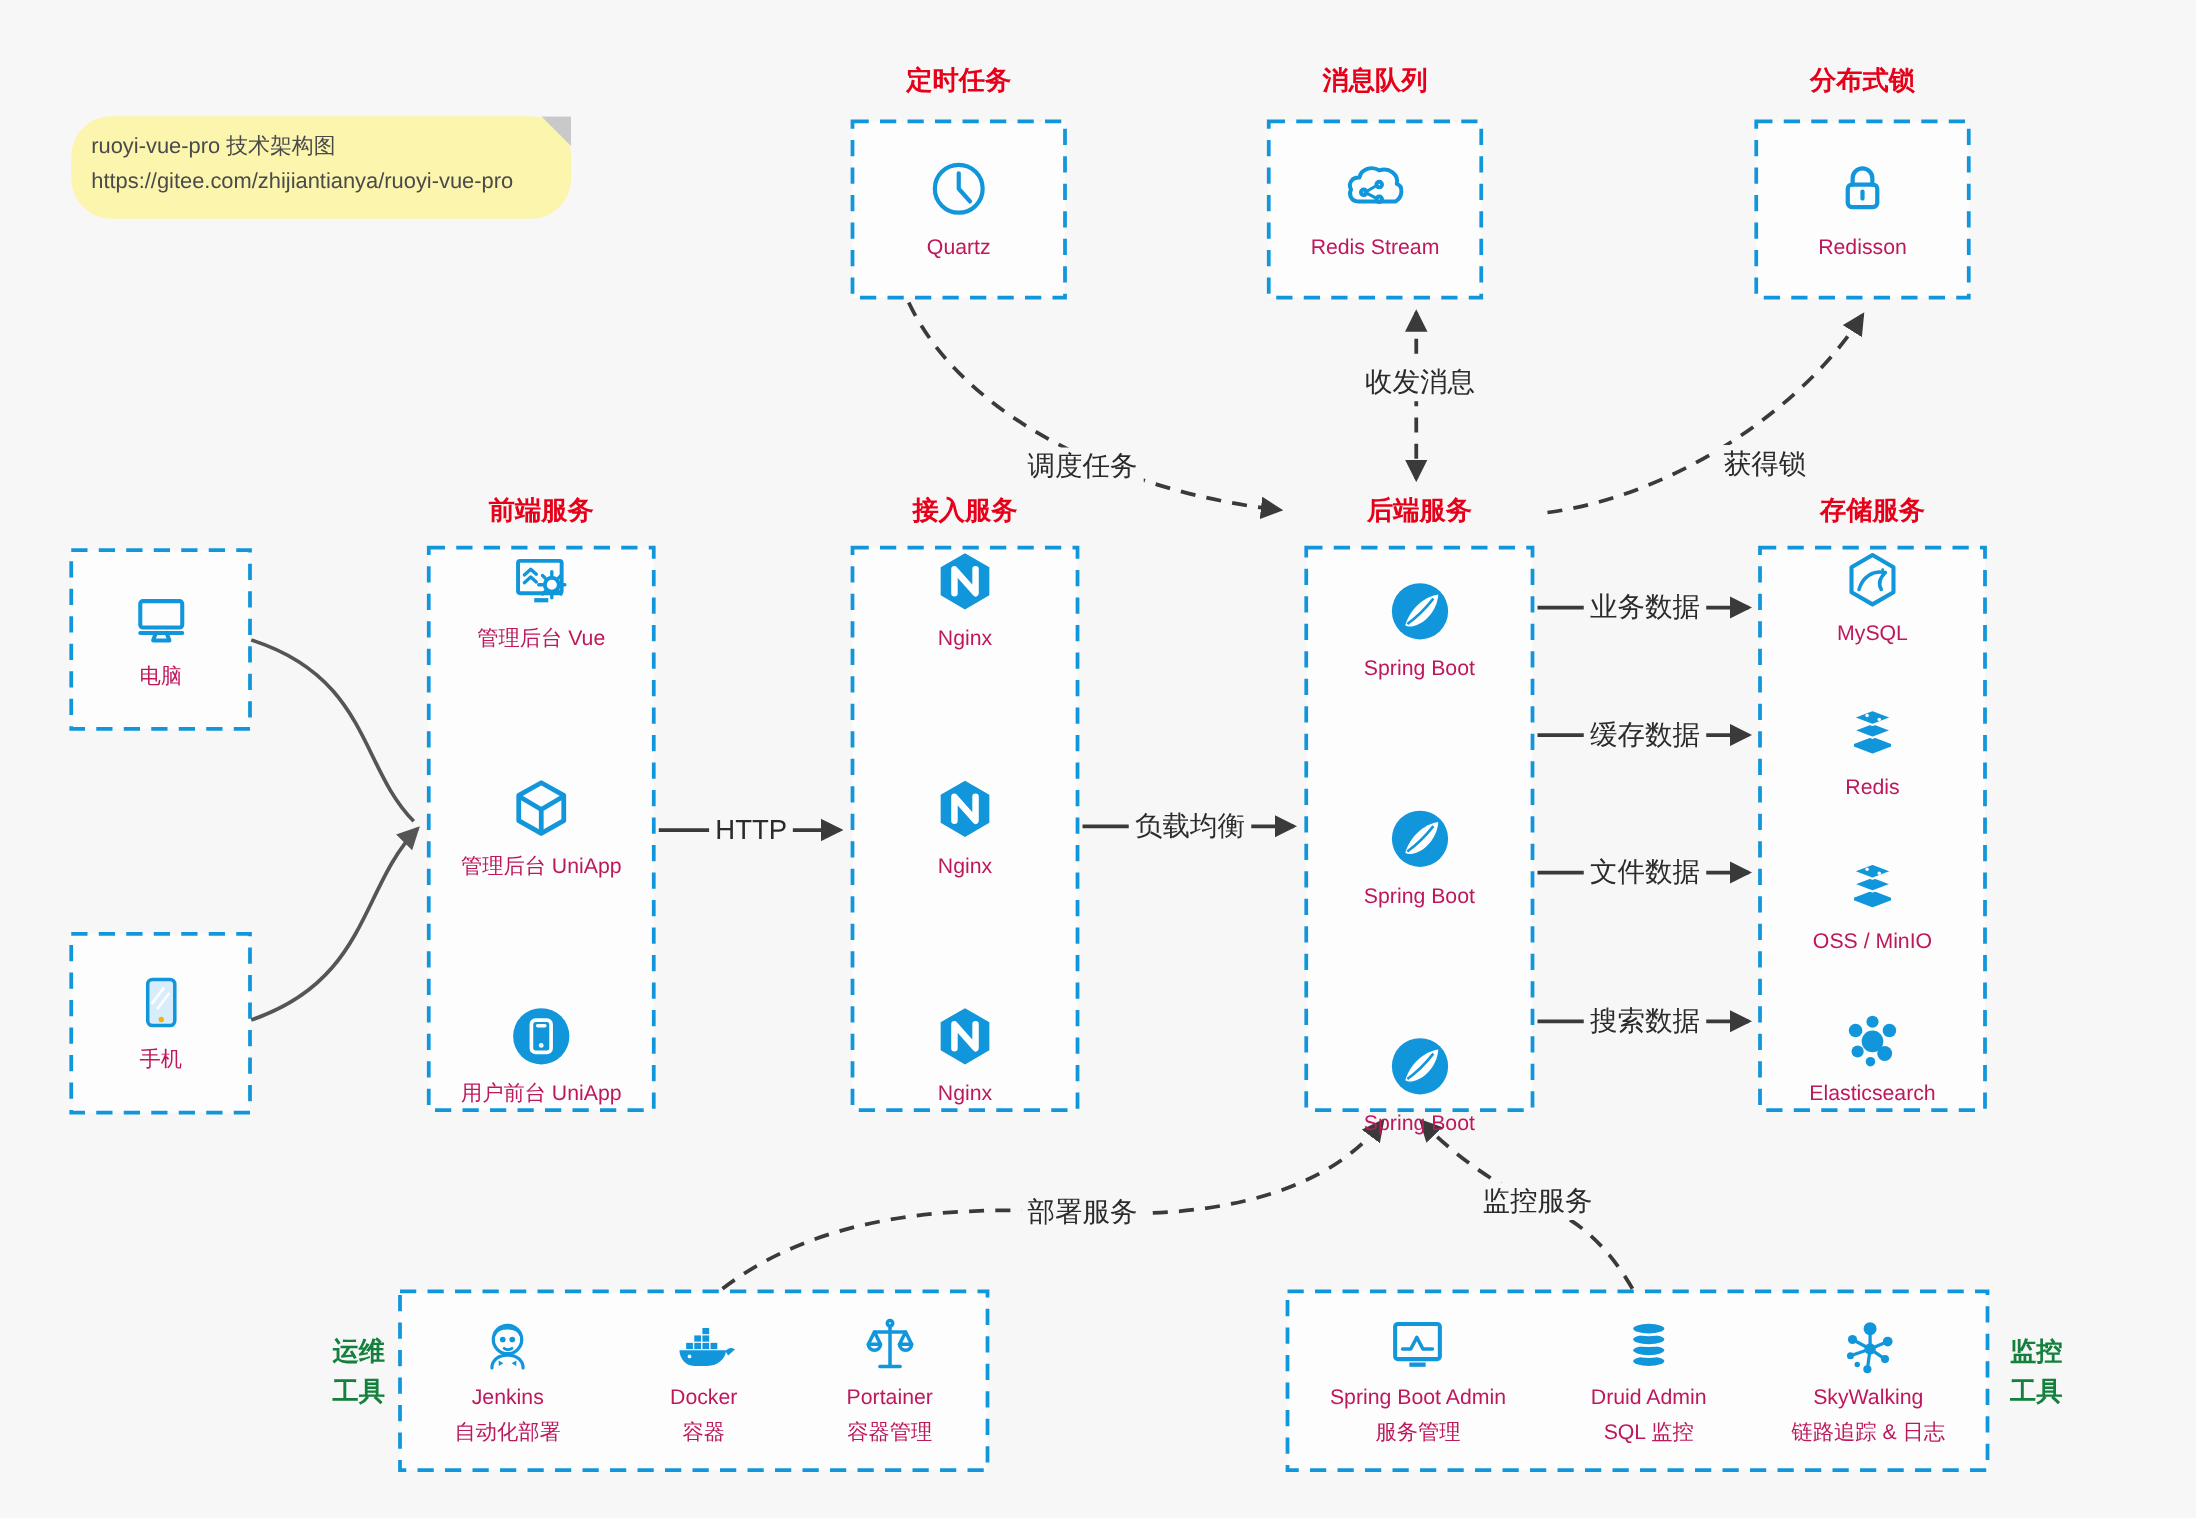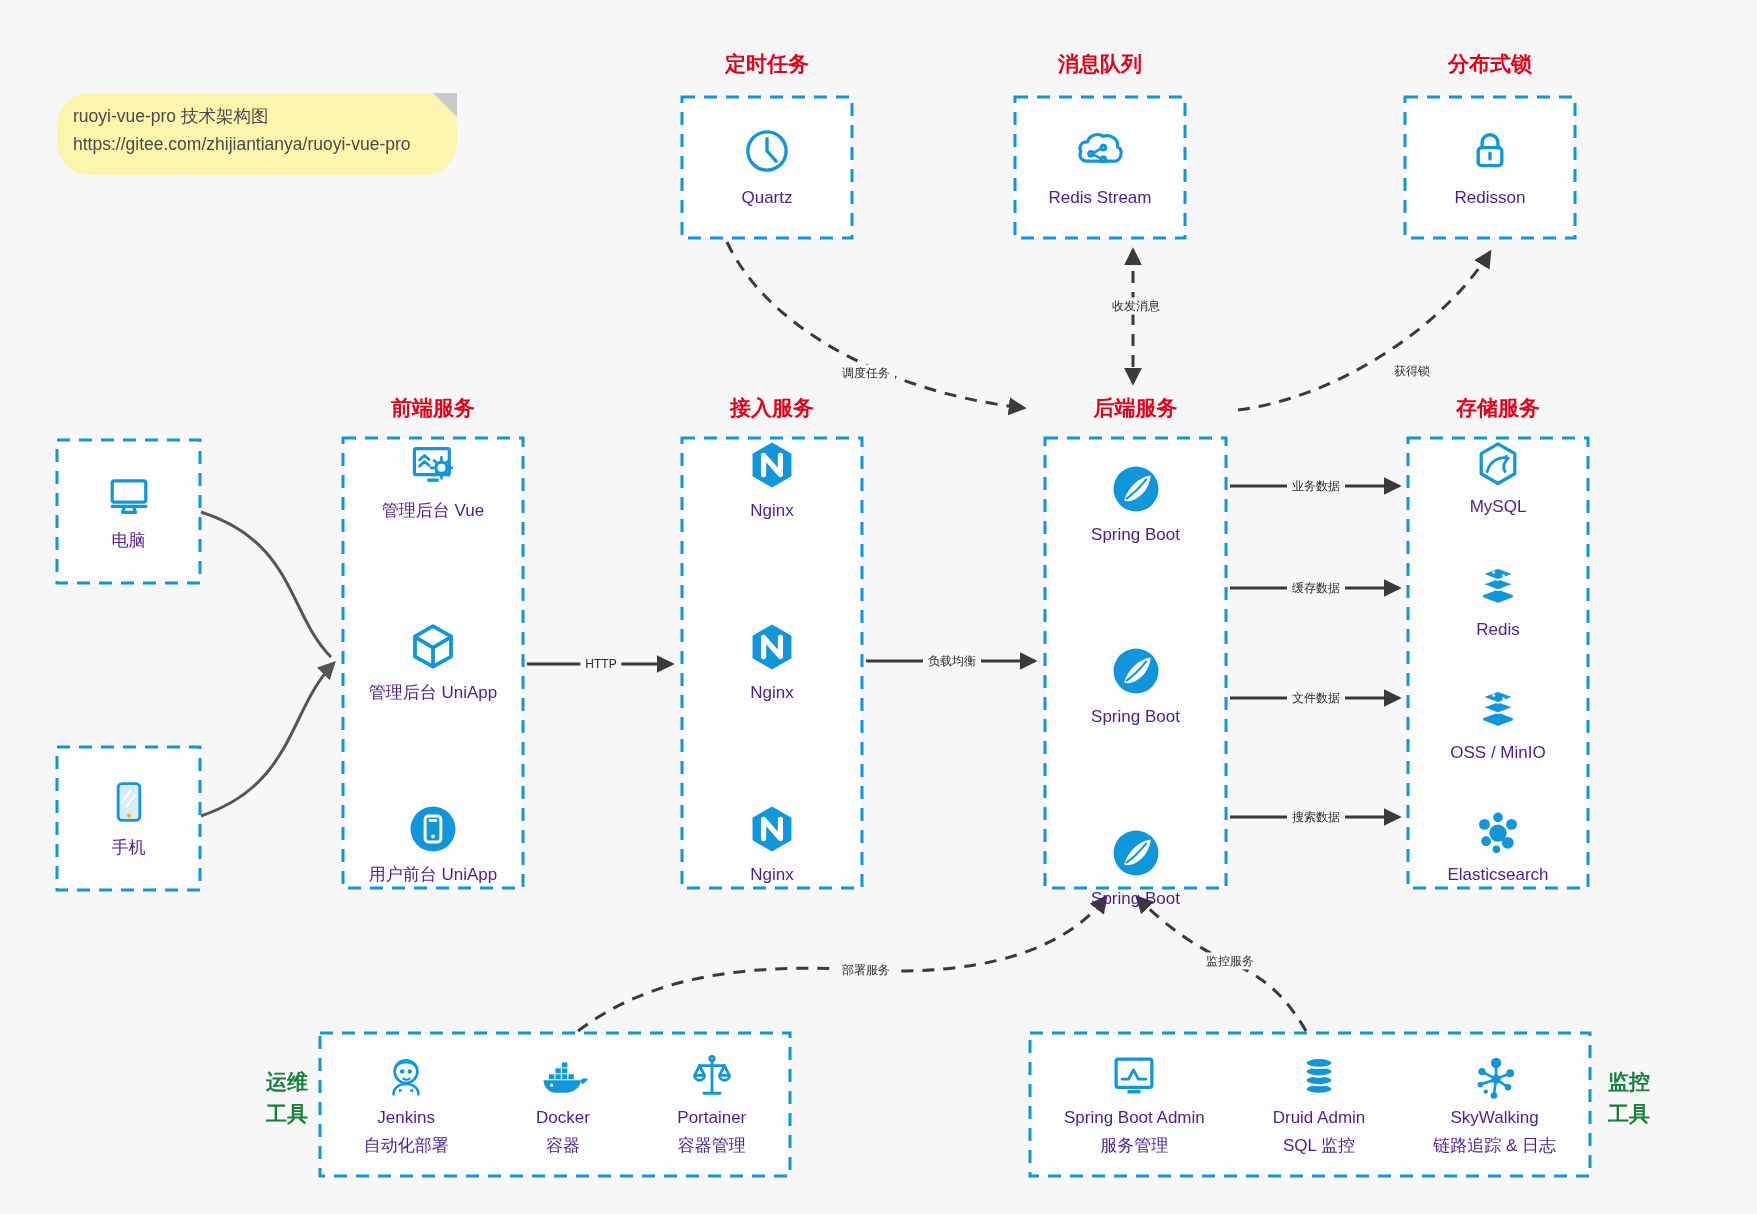--- a/index.html
+++ b/index.html
@@ -8,23 +8,23 @@
   svg.overlay{position:absolute;left:0;top:0;pointer-events:none;}
   .note{position:absolute;left:57px;top:93px;width:400px;height:82px;background:#fbf5ae;
         color:#4a4a4a;font-size:17.5px;line-height:1.6;padding:9px 0 0 16px;box-sizing:border-box;border-radius:32px;}
   .note .fold{position:absolute;top:0;right:0;width:24px;height:24px;background:#c9c9c9;
         clip-path:polygon(0 0,100% 0,100% 100%);}
   .gtitle{position:absolute;color:#e60019;font-weight:bold;font-size:21px;text-align:center;white-space:nowrap;}
   .side-title{position:absolute;color:#15803d;font-weight:bold;font-size:21px;line-height:1.5;white-space:nowrap;}
   .vcol{position:absolute;display:flex;flex-direction:column;justify-content:space-between;align-items:center;}
   .hrow{position:absolute;display:flex;flex-direction:row;justify-content:space-around;align-items:center;}
   .node{display:flex;flex-direction:column;align-items:center;gap:7px;}
-  .nlabel{font-size:17px;color:#4c1d95;text-align:center;line-height:1.45;white-space:nowrap;}
+  .nlabel{font-size:17px;color:#be185d;text-align:center;line-height:1.45;white-space:nowrap;}
   .alabel{position:absolute;transform:translate(-50%,-50%);background:#f7f7f7;color:#2b2b2b;
-          font-size:12px;padding:0 5px;white-space:nowrap;}
+          font-size:22px;padding:0 5px;white-space:nowrap;}
   .cbox{position:absolute;display:flex;flex-direction:column;justify-content:center;align-items:center;gap:8px;}
 </style>
 </head>
 <body>
 
 <div id="canvas">
 
   <svg class="overlay" width="1757" height="1214" viewBox="0 0 1757 1214">
     <defs>
       <marker id="ah" viewBox="0 0 10 10" refX="8.5" refY="5" markerWidth="6" markerHeight="6" orient="auto-start-reverse">

